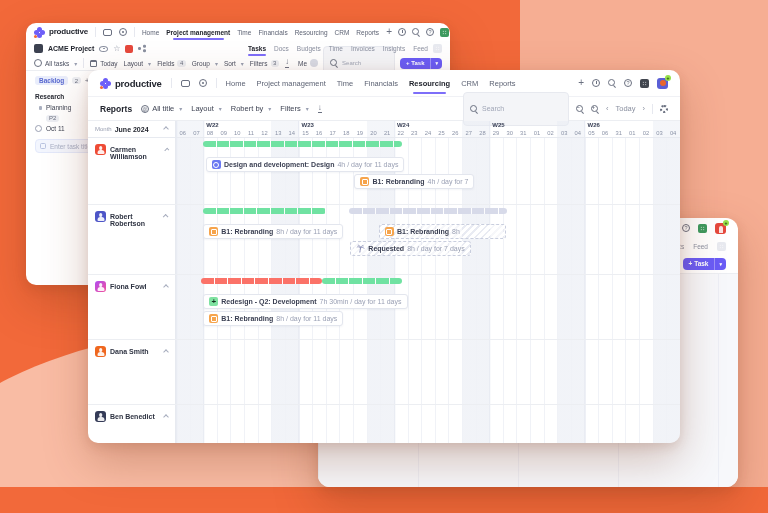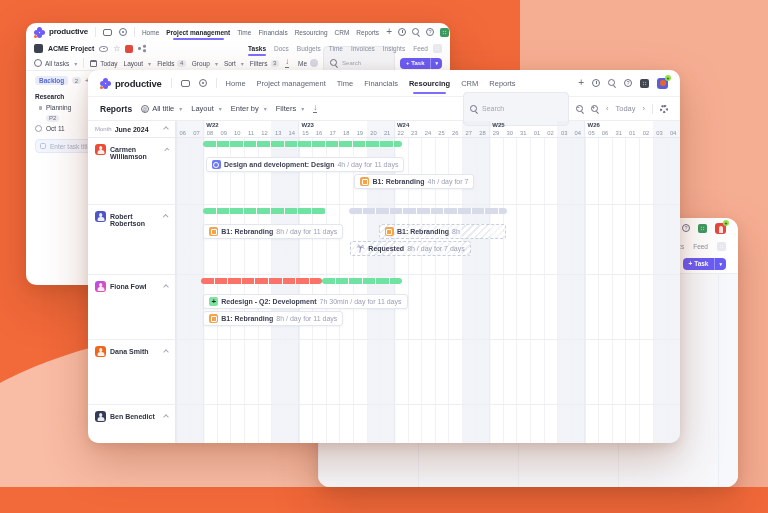--- a/index.html
+++ b/index.html
@@ -386,21 +386,21 @@
     <span class="tool-chip">
         <span class="ic i-person-c">@</span>
         <span>All title</span>
         <span class="caret">▾</span>
       </span>
     <span class="tool-chip">
         <span>Layout</span>
         <span class="caret">▾</span>
       </span>
     <span class="tool-chip">
-        <span>Enter by</span>
+        <span>Robert by</span>
         <span class="caret">▾</span>
       </span>
     <span class="tool-chip">
         <span>Filters</span>
         <span class="caret">▾</span>
       </span>
     <span class="ic i-download">↓</span>
     <span class="right">
       <span class="search-box">
           <span class="ic i-search"></span>

